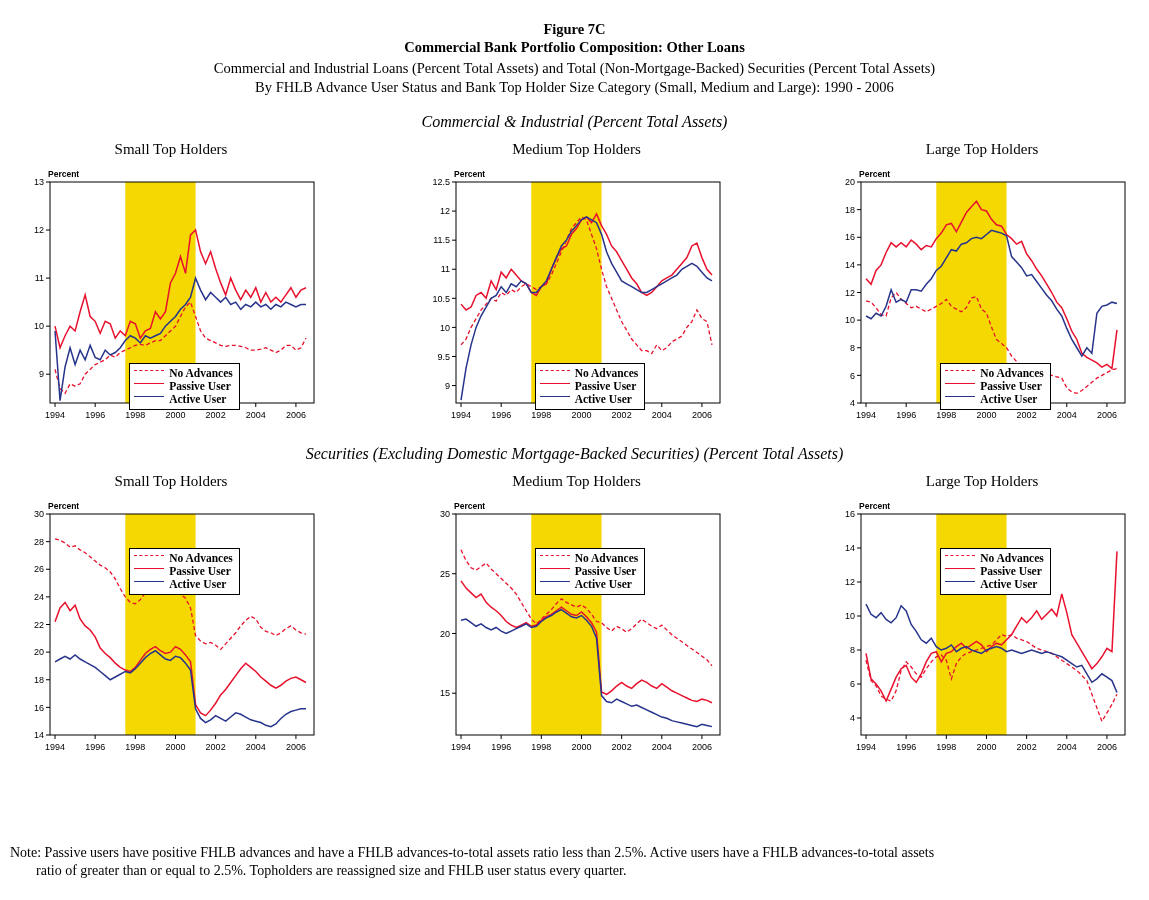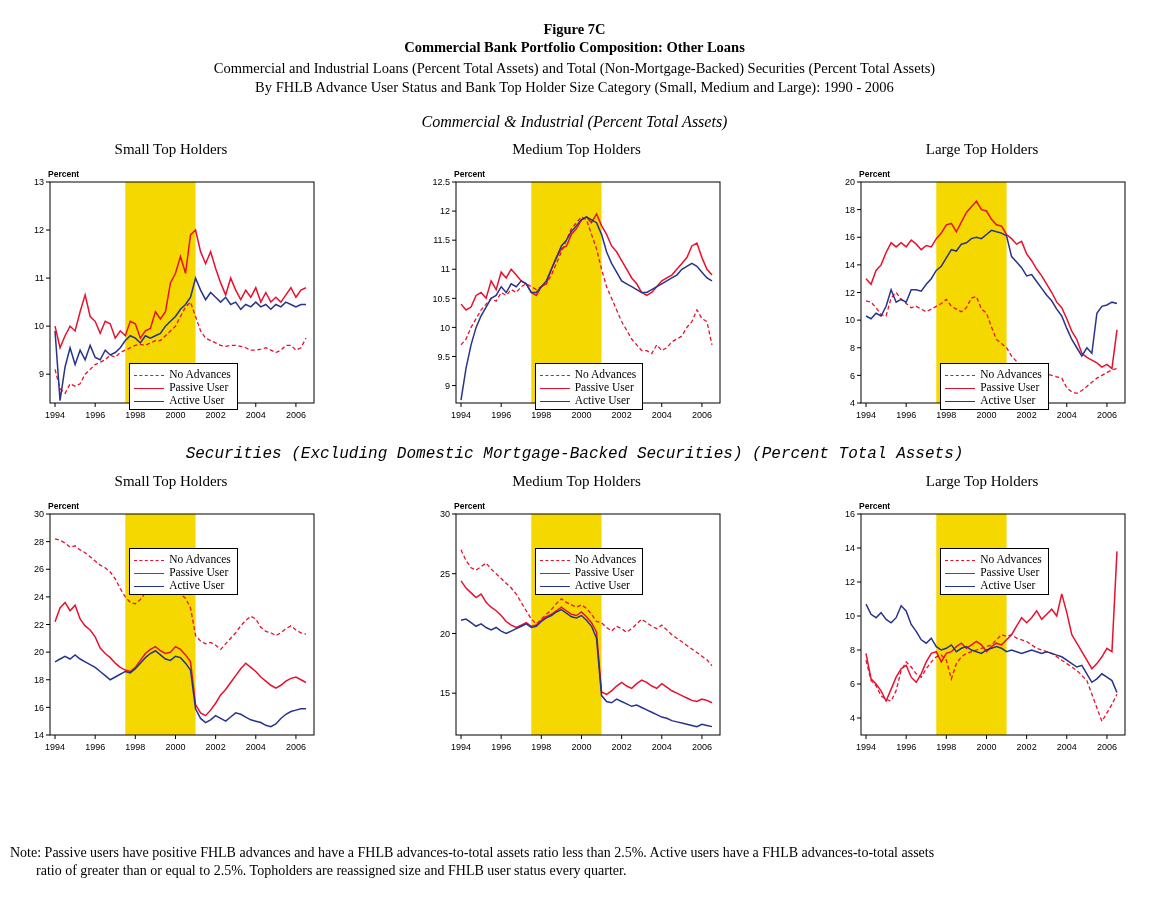--- a/index.html
+++ b/index.html
@@ -22,21 +22,21 @@
   .panel-title{text-align:center;font-size:15px;margin-bottom:6px;}
   .plot{position:relative;}
   svg{display:block;}
   .axlabel{font-family:"Liberation Sans", sans-serif;font-size:8.5px;font-weight:bold;}
   .tick{font-family:"Liberation Sans", sans-serif;font-size:9px;}
   .legend-box{
     position:absolute;background:#fff;border:1px solid #000;
     padding:3px 6px 3px 4px;
     font-family:"Liberation Serif", serif;font-size:11.5px;
   }
-  .legend-row{display:flex;align-items:flex-end;height:13px;white-space:nowrap;}
+  .legend-row{display:flex;align-items:flex-start;height:13px;white-space:nowrap;font-weight:bold;}
   .legend-row .swatch{width:30px;height:8px;margin-right:5px;position:relative;flex:0 0 30px;}
   .legend-row .swatch i{position:absolute;left:0;top:3px;width:30px;height:0;display:block;}
   .sw-dashed i{border-top:1.6px dashed #e8112d;}
   .sw-red i{border-top:1.8px solid #e8112d;}
   .sw-blue i{border-top:1.8px solid #27348b;}
   .note{
     position:absolute;left:10px;right:10px;bottom:20px;
     font-size:14px;line-height:1.3;
   }
   .note .ind{display:block;padding-left:26px;text-indent:0;}
@@ -234,21 +234,21 @@
             <span class="swatch sw-blue">
               <i></i>
             </span>
             <span>Active User</span>
           </div>
         </div>
       </div>
   </div>
 </div>
 
-<div class="section-title" style="margin-top:16px;font-family:Liberation Mono, monospace;">Securities (Excluding Domestic Mortgage-Backed Securities) (Percent Total Assets)</div>
+<div class="section-title" style="margin-top:16px;">Securities (Excluding Domestic Mortgage-Backed Securities) (Percent Total Assets)</div>
 
 <div class="row" id="row-bottom" style="margin-top:10px;padding:0 12px 0 16px;">
   <div class="panel">
     <div class="panel-title">Small Top Holders</div>
     <div class="plot" style="position: relative;">
         <svg width="310" height="265">
           <rect x="109.28517110266108" y="18" width="70.26615969581698" height="221" fill="#f5d800"></rect>
           <rect x="34" y="18" width="264" height="221" fill="none" stroke="#000" stroke-width="1"></rect>
           <line x1="30" x2="34" y1="239" y2="239" stroke="#000"></line>
           <text x="28" y="242.2" text-anchor="end" class="tick">14</text>

